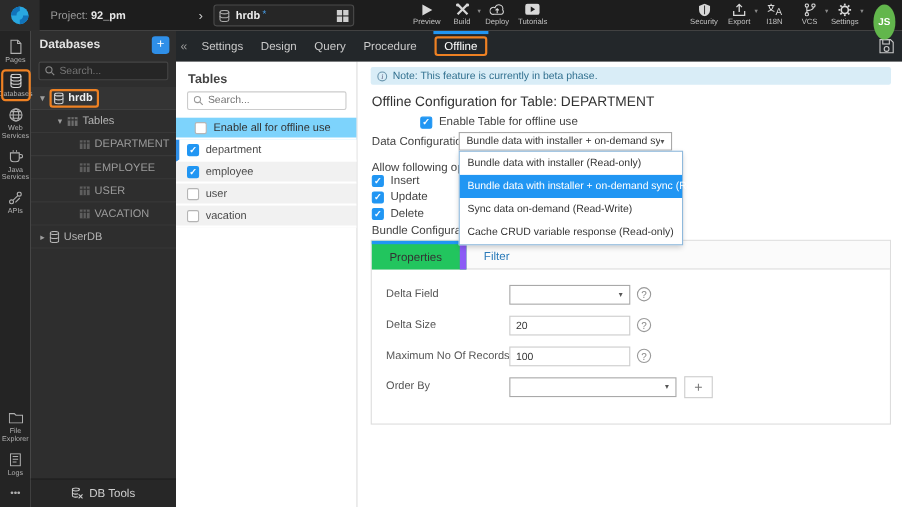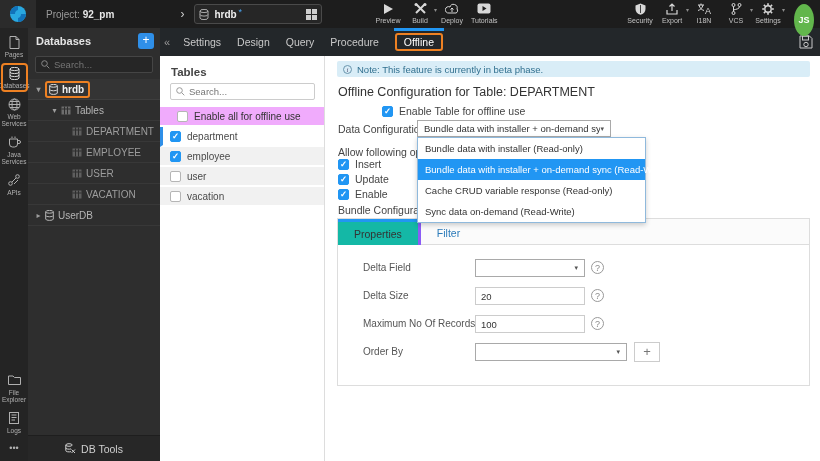--- a/index.html
+++ b/index.html
@@ -59,47 +59,47 @@
   .tab.active { border-top:3px solid #2196f3; color:#fff; }
   .tab.active .ann { border:2px solid #ee8123; border-radius:3px; padding:1px 7px; }
   .savebtn { position:absolute; right:5px; top:5px; width:18px; height:18px; display:flex; align-items:center; justify-content:center; cursor:pointer; }
 
   
   .tablespanel { position:absolute; left:160px; top:56px; width:165px; height:405px; background:#fff; border-right:1px solid #ddd; z-index:5; }
   .tp-title { font-size:11.5px; font-weight:bold; color:#444; margin:10px 0 5px 11px; }
   .tp-search { margin:0 9px 7px 10px; height:17px; border:1px solid #ccc; border-radius:2px; display:flex; align-items:center; padding:0 5px; background:#fff; }
   .tp-search input { border:none; outline:none; font-size:9.5px; color:#777; width:110px; margin-left:4px; font-family:"Liberation Sans",sans-serif; }
   .tp-row { display:flex; align-items:center; height:20px; padding-left:10px; font-size:10px; color:#4a4a4a; background:#f1f1f1; border-bottom:2px solid #fff; cursor:pointer; }
-  .tp-row.head { background:#f0abfc; color:#333;padding-left:17px; }
+  .tp-row.head { background:#7dd3fc; color:#333;padding-left:17px; }
   .tp-row.sel { background:#fff; border-left:3px solid #2f8fe8; padding-left:7px; }
 
   
   .cb { width:11px; height:11px; border:1px solid #b5b5b5; border-radius:2px; background:#fff; display:inline-flex; align-items:center; justify-content:center; flex:none; margin-right:6px; }
   .cb.on { background:#2196f3; border-color:#2196f3; }
   .cb.on::after { content:"\2713"; color:#fff; font-size:8.5px; font-weight:bold; }
 
   
   .content { position:absolute; left:325px; top:56px; width:495px; height:405px; background:#fff; }
   .note { position:absolute; left:12px; top:5px; width:473px; height:16px; background:#d9edf7; border-radius:2px; display:flex; align-items:center; padding:0 6px; font-size:9.5px; color:#31708f; }
   .note .i-circ { width:9px; height:9px; border:1px solid #6a95ad; border-radius:50%; font-size:7px; line-height:8px; text-align:center; margin-right:5px; color:#557; font-style:italic; font-family:"Liberation Serif",serif; }
   .cfg-title { position:absolute; left:13px; top:29px; font-size:12.5px; color:#333; }
   .row-check { position:absolute; left:13px; display:flex; align-items:center; font-size:10.5px; color:#444; }
   .dc-label { position:absolute; left:13px; top:67px; font-size:10.5px; color:#444; }
   .selectbox { position:absolute; border:1px solid #a9a9a9; background:#fff; display:flex; align-items:center; padding:0 6px; font-size:9.5px; color:#333; cursor:pointer; }
   .selectbox .car { margin-left:auto; font-size:7px; color:#555; }
-  .dd-list { position:absolute; left:92px; top:81px; width:229px; background:#fff; border:1px solid #8fb9dc; box-shadow:0 2px 5px rgba(0,0,0,0.2); z-index:40; }
+  .dd-list { position:absolute; left:92px; top:81px; width:204px; background:#fff; border:1px solid #8fb9dc; box-shadow:0 2px 5px rgba(0,0,0,0.2); z-index:40; }
   .dd-opt { padding:5px 7px; font-size:9.5px; color:#333; cursor:pointer; white-space:nowrap; }
   .dd-opt.sel { background:#2196f3; color:#fff; }
   .ops-label { position:absolute; left:13px; top:90px; font-size:10.5px; color:#444; white-space:nowrap; }
   .bundle-label { position:absolute; left:13px; top:148px; font-size:10.5px; color:#444; }
   .propbox { position:absolute; left:12px; top:162px; width:473px; height:168px; border:1px solid #ddd; background:#fff; }
   .pb-tabs { display:flex; height:26px; border-bottom:1px solid #ddd; background:#fbfbfb; }
   .pb-tab { padding:0 16px; display:flex; align-items:center; font-size:10.5px; color:#2a7ab9; cursor:pointer; border-top:3px solid transparent; }
-  .pb-tab.active { background:#14b8a6; color:#333; border-top:3px solid #2196f3; border-right:3px solid #8b5cf6; margin-bottom:-1px; }
-  .frow { position:absolute; left:12px; width:100%; height:18px;text-decoration:underline; }
+  .pb-tab.active { background:#22c55e; color:#333; border-top:3px solid #2196f3; border-right:6px solid #8b5cf6; margin-bottom:-1px; }
+  .frow { position:absolute; left:0; width:100%; height:18px;text-decoration:underline; }
   .frow .flabel { position:absolute; left:13px; top:3px; font-size:10px; color:#555; }
   .finput { position:absolute; left:125px; top:0; width:110px; height:18px; border:1px solid #ccc; font-size:9.5px; color:#333; padding:0 5px; font-family:"Liberation Sans",sans-serif; outline:none; }
   .help { position:absolute; left:241px; top:2px; width:13px; height:13px; border:1px solid #999; border-radius:50%; color:#888; font-size:9px; text-align:center; line-height:12px; cursor:pointer; }
   .addbtn { position:absolute; left:284px; top:-1px; width:26px; height:20px; border:1px solid #ccc; color:#777; font-size:13px; text-align:center; line-height:18px; cursor:pointer; background:#fff; }
 
   svg { display:block; }
 </style>
 </head>
 <body>
 
@@ -497,21 +497,21 @@
     <div class="row-check" style="top:102px;">
       <span class="cb on"></span>
       <span>Insert</span>
     </div>
     <div class="row-check" style="top:117px;">
       <span class="cb on"></span>
       <span>Update</span>
     </div>
     <div class="row-check" style="top:132px;">
       <span class="cb on"></span>
-      <span>Enable</span>
+      <span>Delete</span>
     </div>
 
     <div class="bundle-label">Bundle Configuration</div>
 
     <div class="propbox">
       <div class="pb-tabs">
         <div class="pb-tab active">
             <span>Properties</span>
           </div>
         <div class="pb-tab">
@@ -542,18 +542,18 @@
           <span></span>
           <span class="car">▾</span>
         </div>
         <span class="addbtn">+</span>
       </div>
     </div>
 
     <div class="dd-list">
       <div class="dd-opt">Bundle data with installer (Read-only)</div>
       <div class="dd-opt sel">Bundle data with installer + on-demand sync (Read-Write)</div>
+      <div class="dd-opt">Sync data on-demand (Read-Write)</div>
       <div class="dd-opt">Cache CRUD variable response (Read-only)</div>
-      <div class="dd-opt">Sync data on-demand (Read-Write)</div>
     </div>
   </div>
 
 </div>
 
 </body></html>

